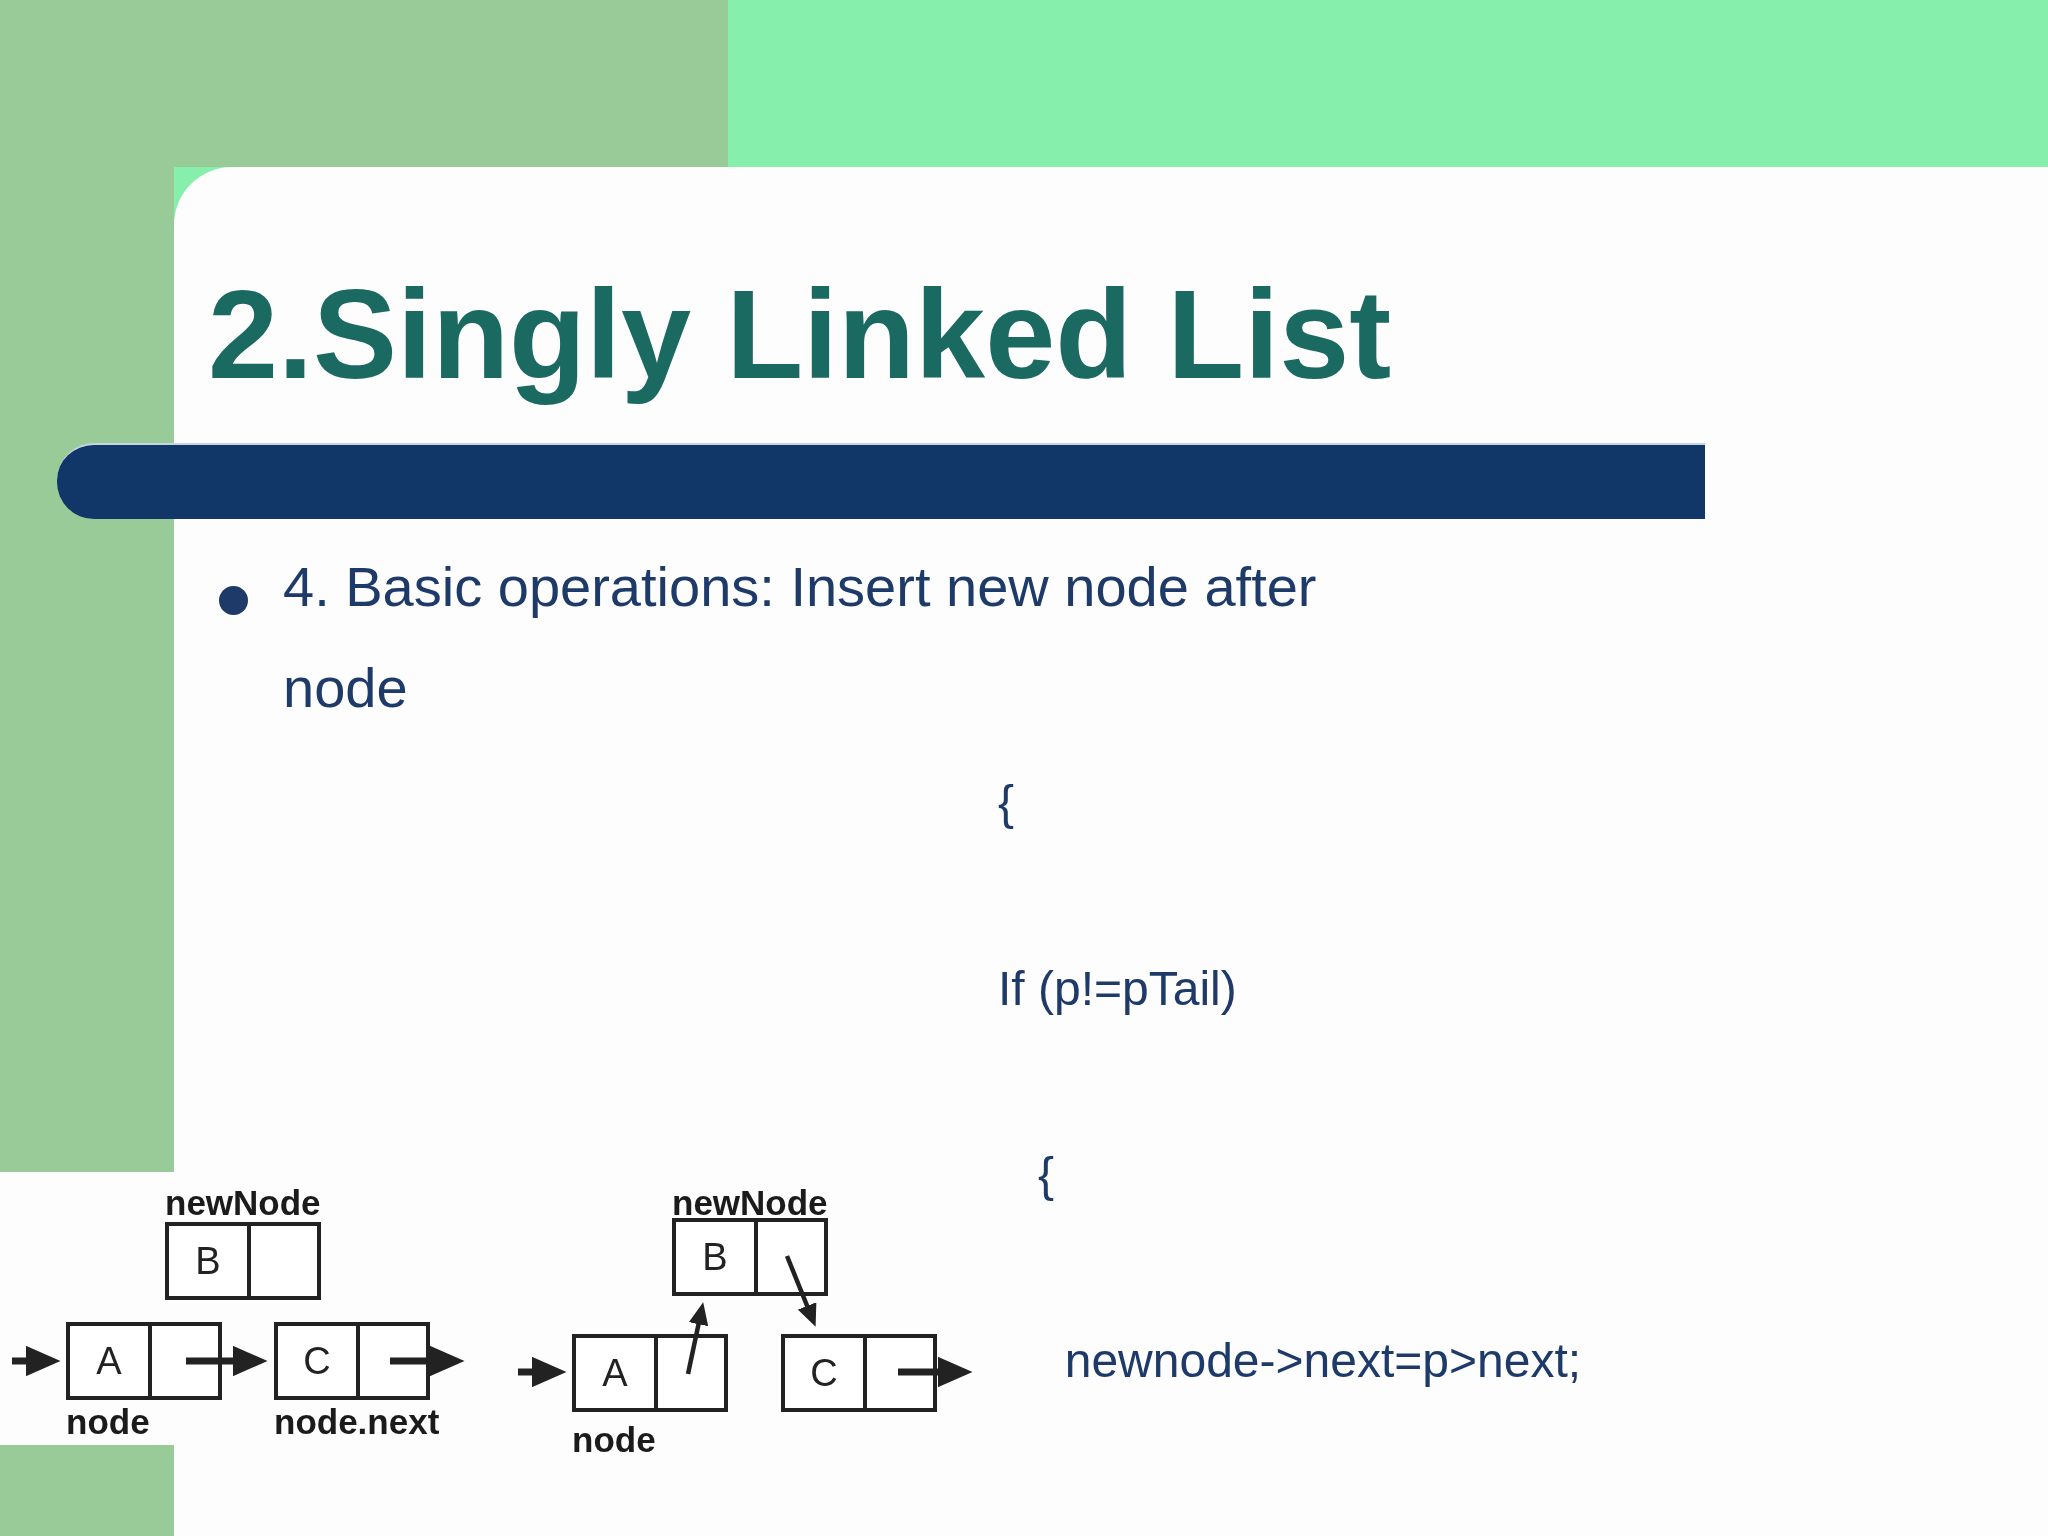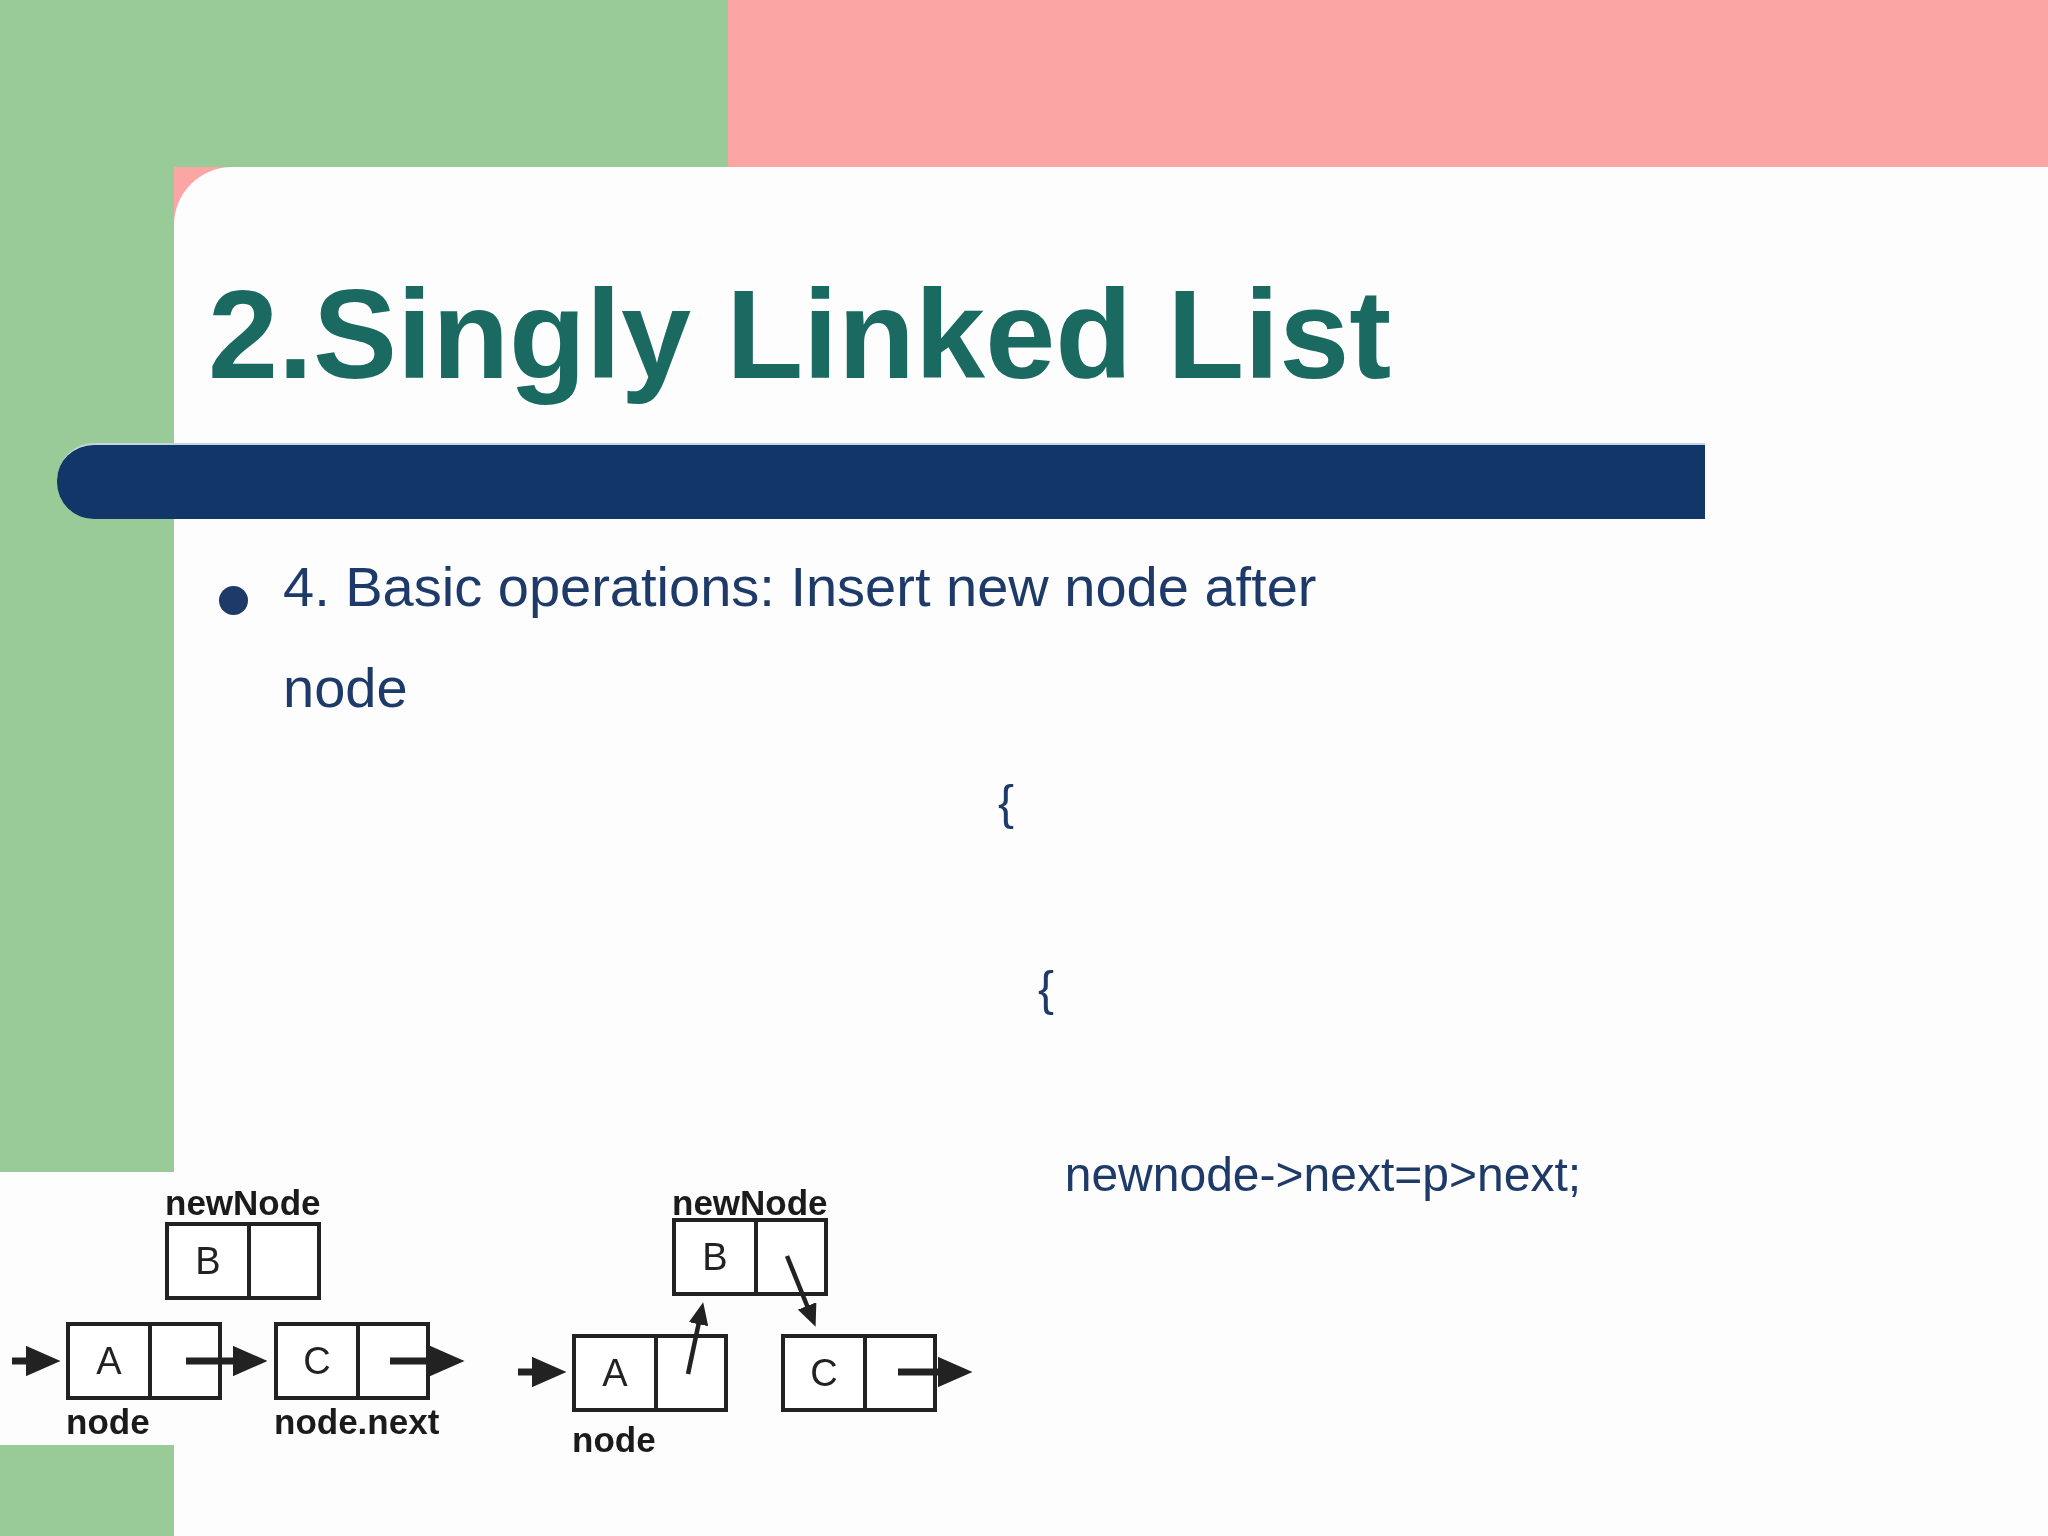--- a/index.html
+++ b/index.html
@@ -6,21 +6,21 @@
     --green:#99CB99;
     --navy-bar:#113768;
     --teal:#1A6A62;
     --text-navy:#1E3A69;
     --ink:#222222;
     --panel:#FDFDFD;
   }
   html,body{margin:0;padding:0;background:#ffffff;}
   .slide{
     position:relative;width:2048px;height:1536px;overflow:hidden;
-    background:#fca5a5;
+    background:#86efac;
     font-family:"Liberation Sans", sans-serif;
   }
   .green-col{position:absolute;left:0;top:0;width:174px;height:1536px;background:var(--green);}
   .green-top{position:absolute;left:0;top:0;width:728px;height:167px;background:var(--green);}
   .panel{
     position:absolute;left:174px;top:167px;right:0;bottom:0;
     background:var(--panel);border-top-left-radius:58px;
   }
   .page-title{
     position:absolute;left:208px;top:266px;
@@ -81,20 +81,21 @@
   <div class="title-bar"></div>
 
   <div class="bullet-dot"></div>
   <div class="bullet-text">
     <div>4. Basic operations: Insert new node after</div>
     <div>node</div>
   </div>
 
   <div class="code-block">
     <div>{</div>
+    <div>If (p!=pTail)</div>
     <div>   {</div>
     <div>     newnode-&gt;next=p&gt;next;</div>
     
     
     
     
     
   </div>
 
   <div class="diagram-backdrop"></div>

